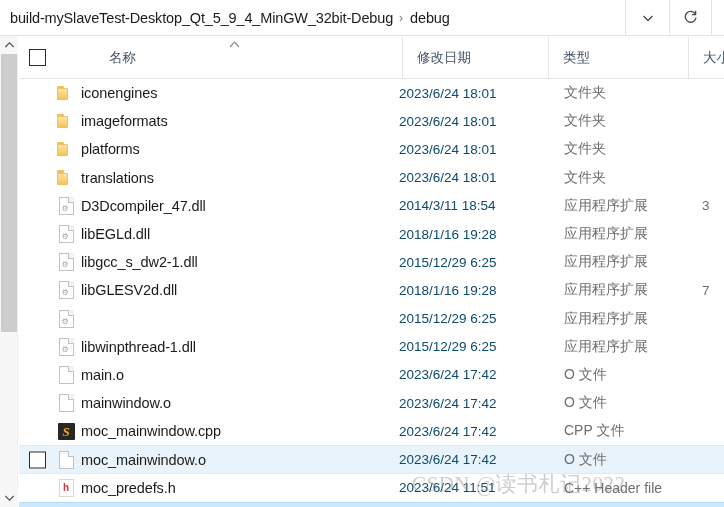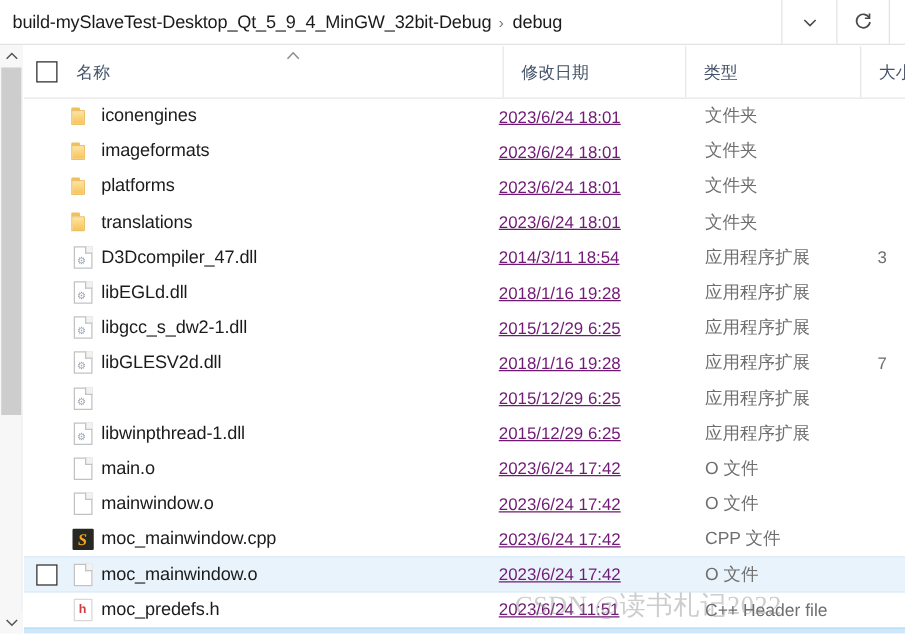--- a/index.html
+++ b/index.html
@@ -101,20 +101,21 @@
     background: #ffffff;
     border-bottom: 1px solid #e6e6e6;
   }
   .hdr-cell {
     position: absolute;
     top: 0; height: 41px;
     display: flex;
     align-items: center;
     font-size: 13.5px;
     color: #44546a;
+    gap: 48px;
   }
   .hdr-name  { left: 10px;  width: 373px; }
   .hdr-date  { left: 383px; width: 146px; border-left: 1px solid #e6e6e6; padding-left: 14px; }
   .hdr-type  { left: 529px; width: 140px; border-left: 1px solid #e6e6e6; padding-left: 14px; }
   .hdr-size  { left: 669px; width: 56px;  border-left: 1px solid #e6e6e6; padding-left: 14px; }
 
   .hdr-check {
     width: 17px; height: 17px;
     border: 1.6px solid #2b2b2b;
     background: #fff;
@@ -170,23 +171,22 @@
     color: #1b1b1b;
     white-space: nowrap;
     overflow: hidden;
     letter-spacing: -0.1px;
   }
   .cell-date {
     position: absolute;
     left: 380px;
     width: 150px;
     font-size: 13.5px;
-    color: #701a75;
-    white-space: nowrap;
-    text-decoration: underline;
+    color: #0c4a6e;
+    white-space: nowrap;
   }
   .cell-type {
     position: absolute;
     left: 545px;
     width: 125px;
     font-size: 14px;
     color: #6e6e6e;
     white-space: nowrap;
   }
   .cell-size {

